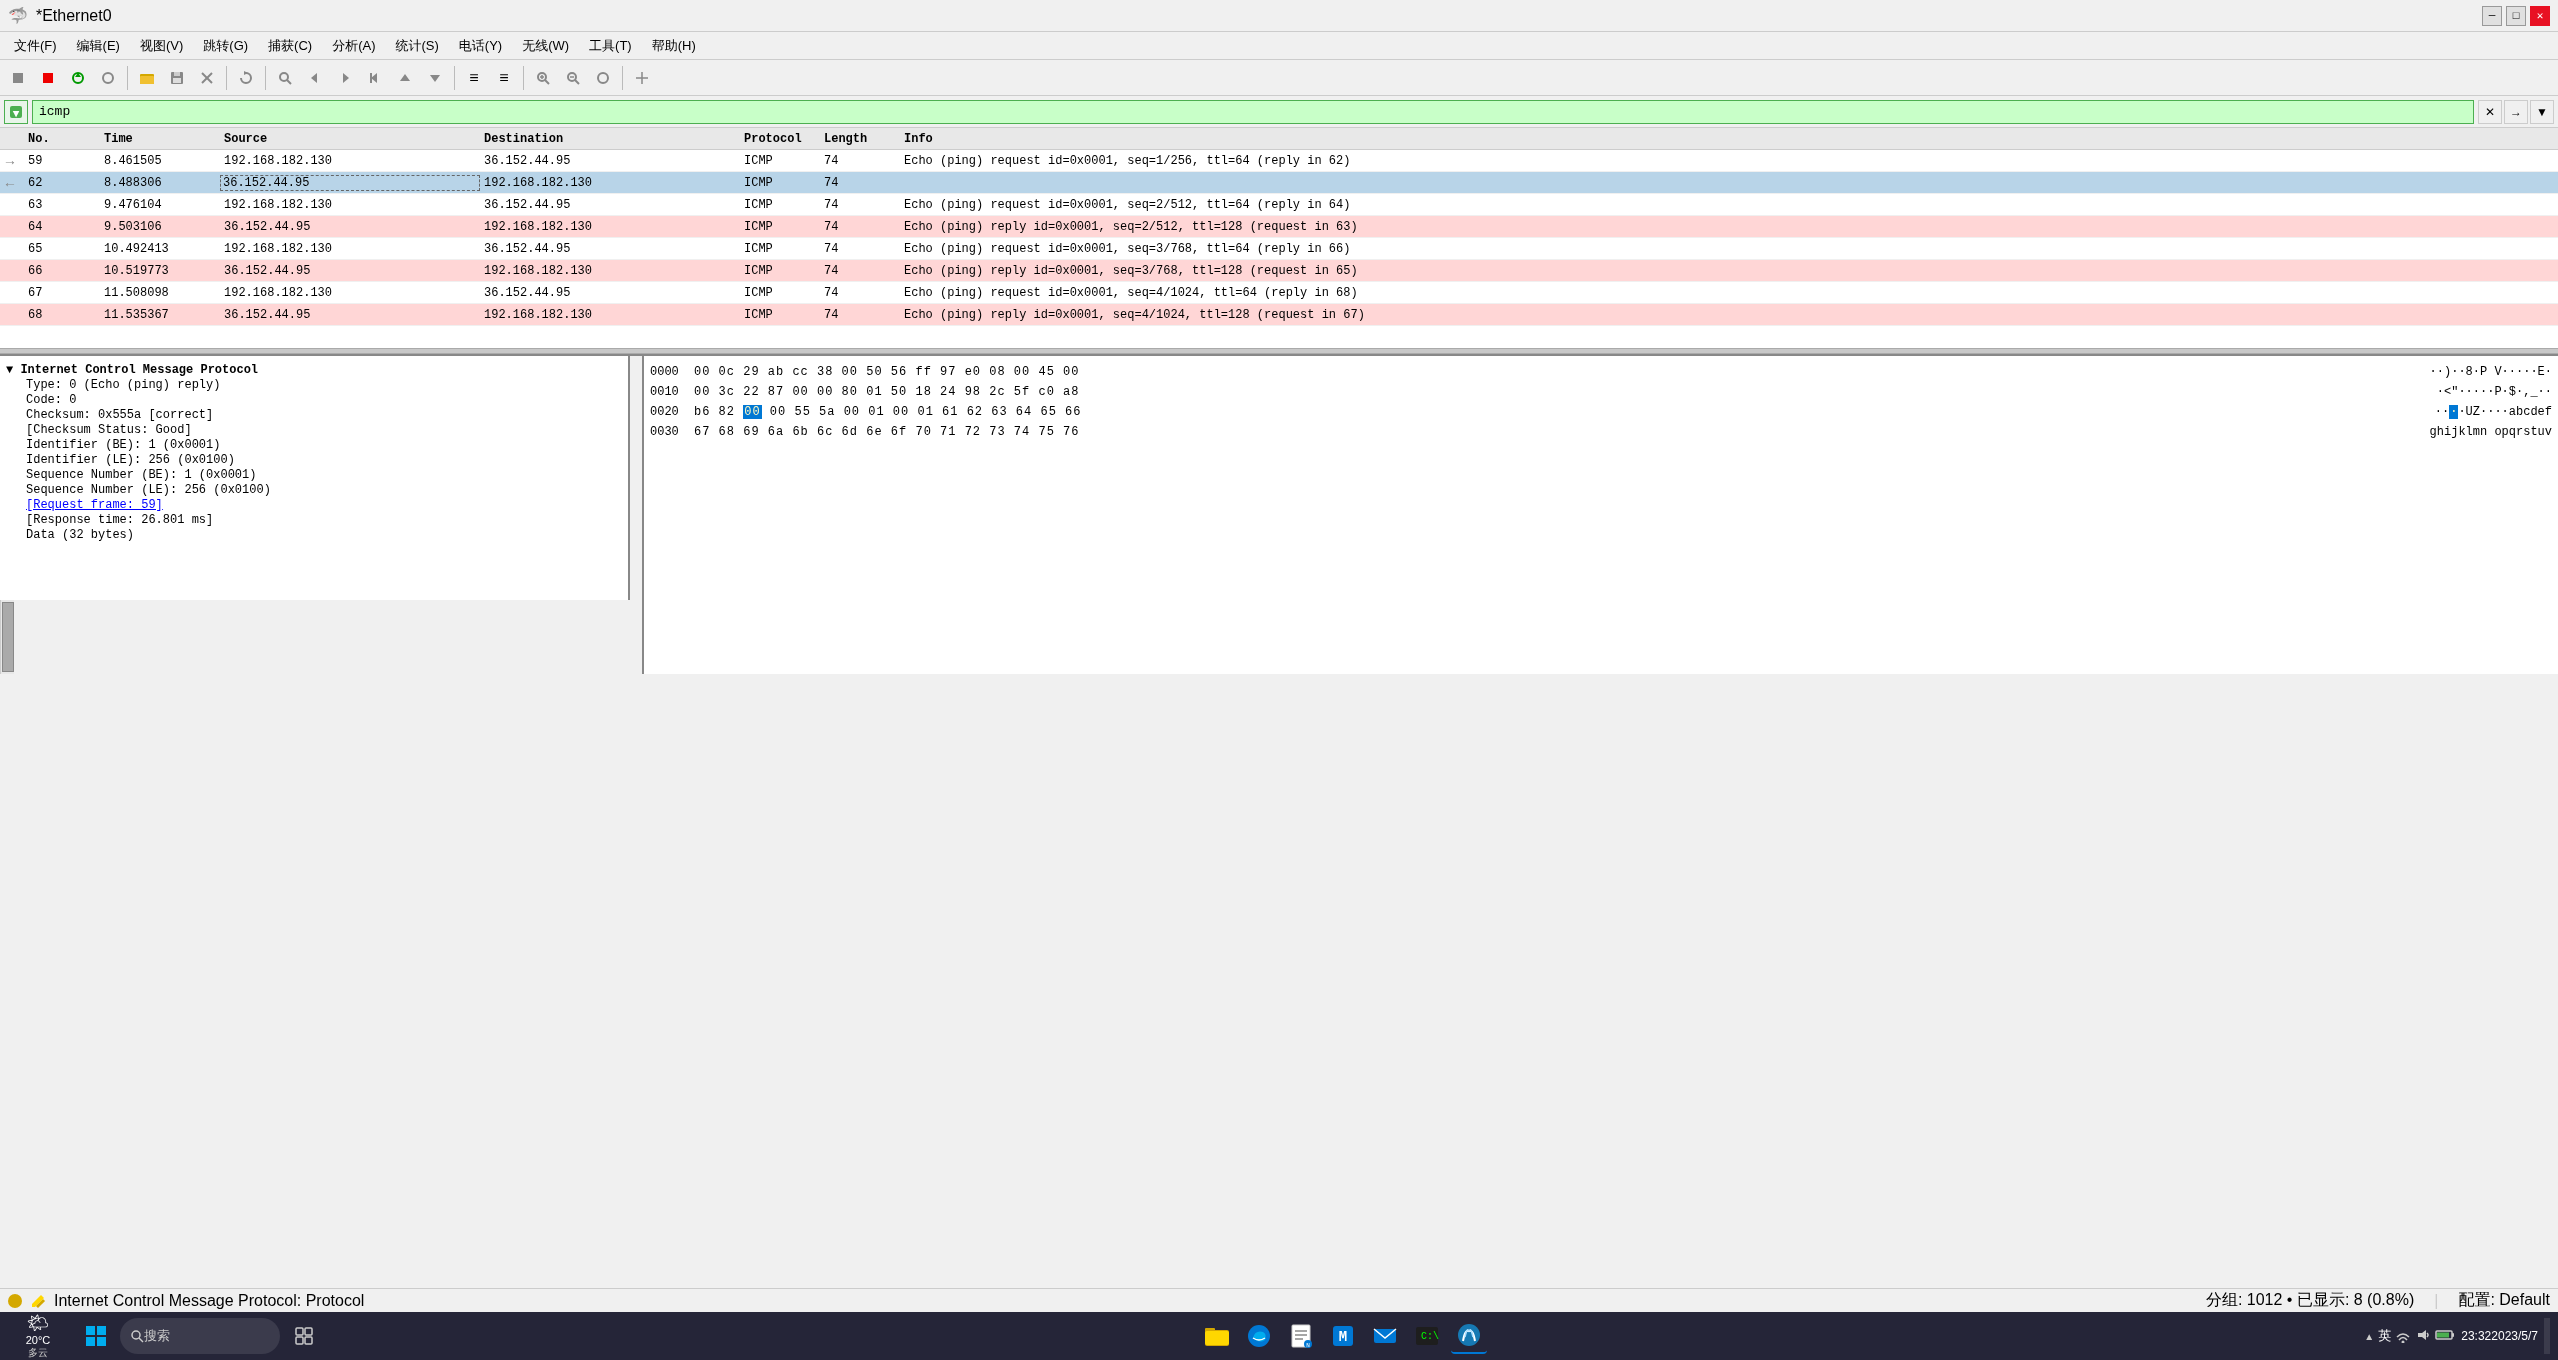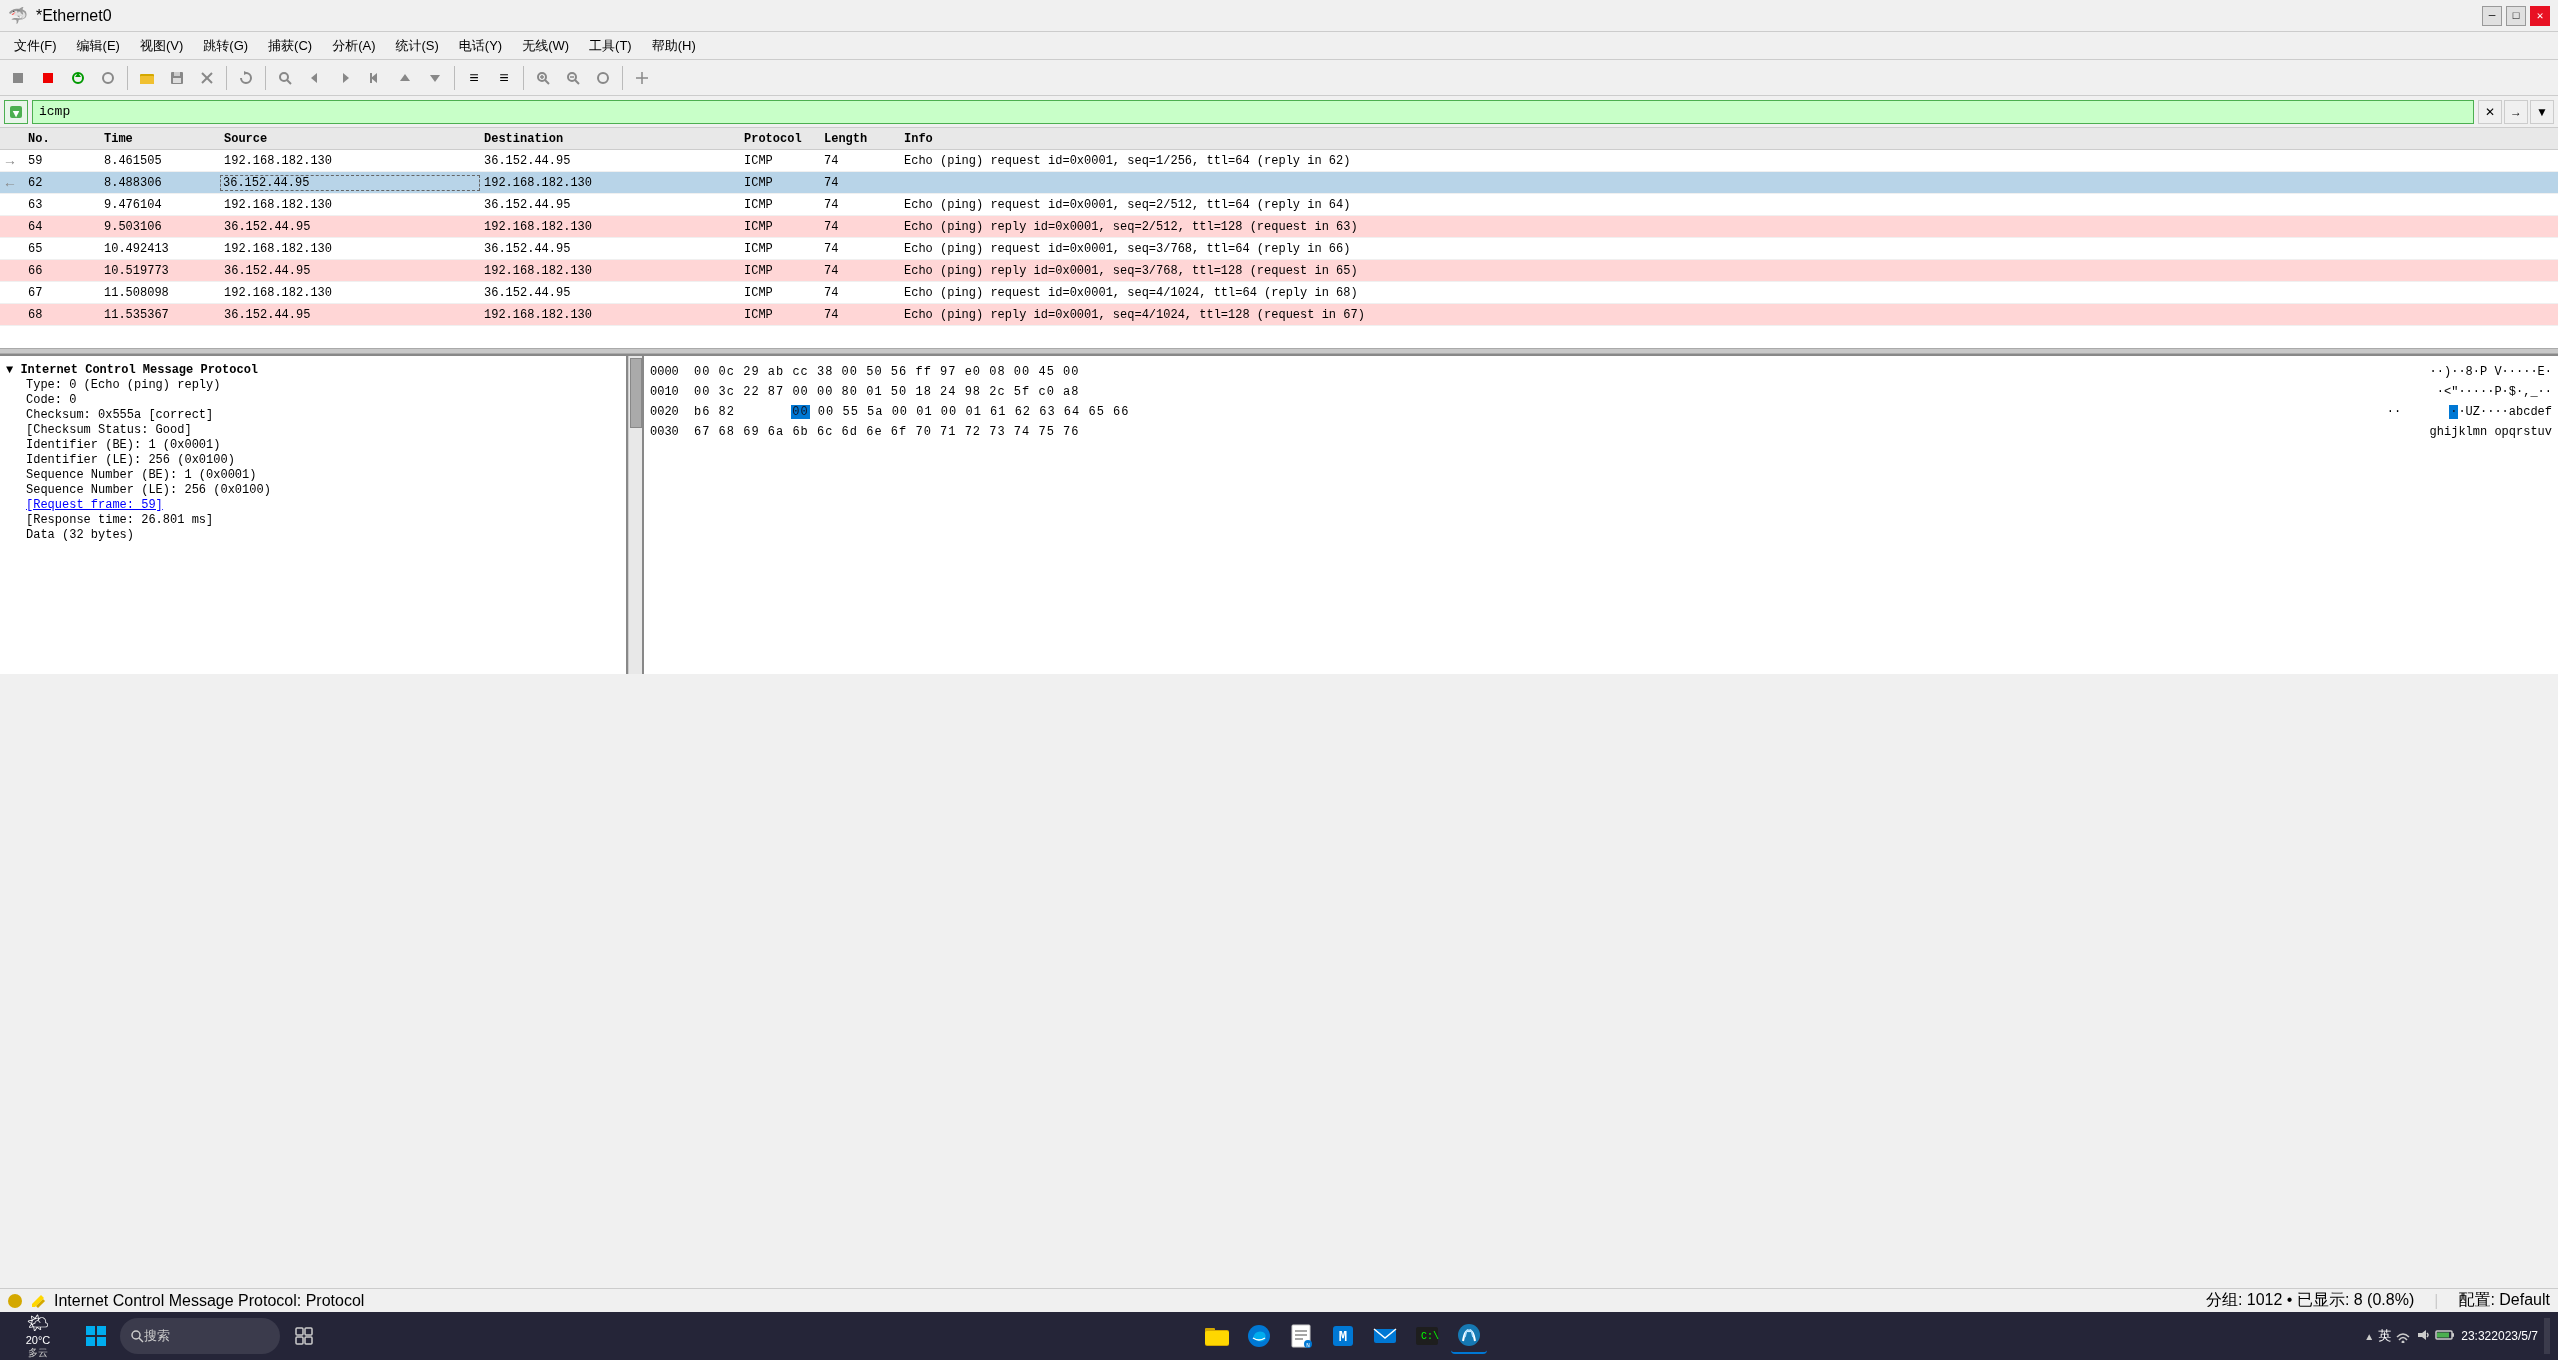--- a/index.html
+++ b/index.html
@@ -222,23 +222,22 @@
     .hex-row {
       display: flex;
       gap: 8px;
       line-height: 20px;
     }
     .hex-offset { color: #000000; width: 36px; flex-shrink: 0; }
     .hex-bytes { flex: 1; letter-spacing: 1px; }
     .hex-ascii { color: #000; }
     .hex-highlight {
       background: #0078d4;
-      color: #0f172a;
+      color: #fef9c3;
       padding: 0 1px;
-      margin-left: 48px;
     }
 
     
     .status-bar {
       position: absolute;
       bottom: 48px;
       left: 0; right: 0;
       height: 24px;
       background: #f0f0f0;
       border-top: 1px solid #ccc;
@@ -569,21 +568,21 @@
     <div class="col-proto">ICMP</div>
     <div class="col-len">74</div>
     <div class="col-info">Echo (ping) reply     id=0x0001, seq=4/1024, ttl=128 (request in 67)</div>
   </div>
 </div>
 
 <div style="height: 6px; background: #c8c8c8; border-top:1px solid #aaa; border-bottom:1px solid #aaa; cursor:row-resize;"></div>
 
 <div class="bottom-split" style="height: 320px;">
 
-  <div style="display:flex; flex-direction:row; width:644px; flex-shrink:0; border-right:2px solid #888; overflow:hidden;">
+  <div style="display:flex; flex-direction:column; width:644px; flex-shrink:0; border-right:2px solid #888; overflow:hidden;">
     <div class="detail-pane" style="flex:1; overflow:hidden;">
       <div class="tree-item" style="font-weight:bold;">
         <span>▼ </span><span>Internet Control Message Protocol</span>
       </div>
       <div class="tree-indent">
         <div class="tree-item">Type: 0 (Echo (ping) reply)</div>
         <div class="tree-item">Code: 0</div>
         <div class="tree-item">Checksum: 0x555a [correct]</div>
         <div class="tree-item">[Checksum Status: Good]</div>
         <div class="tree-item">Identifier (BE): 1 (0x0001)</div>

